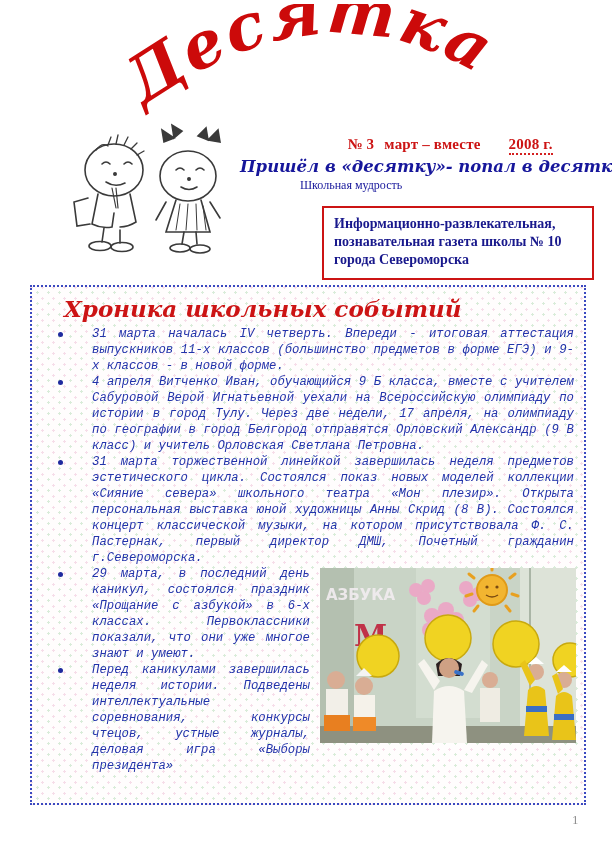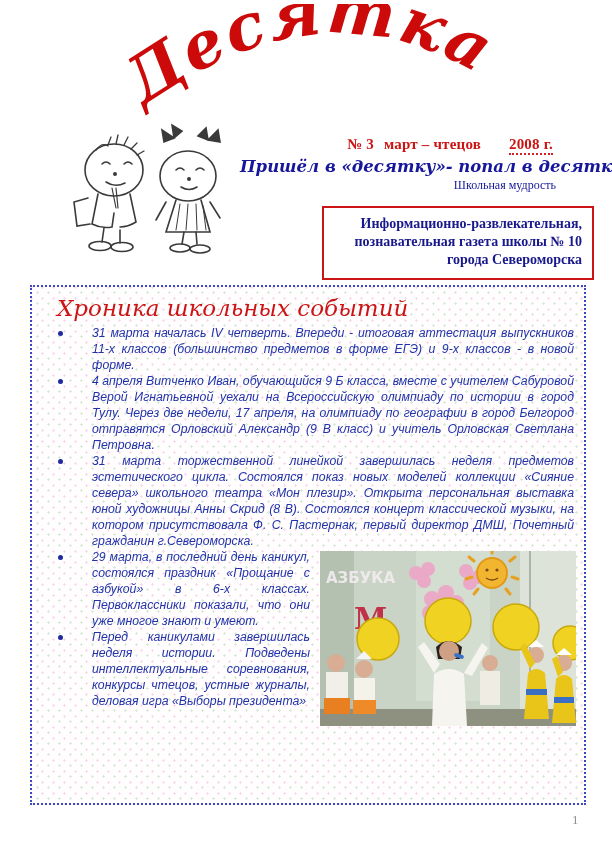--- a/index.html
+++ b/index.html
@@ -49,31 +49,31 @@
     font-size: 16.5px;
     color: #16169b;
     white-space: nowrap;
     margin-left: -60px;
     width: 360px;
   }
   .motto-caption {
     margin-top: 2px;
     font-size: 12px;
     color: #16169b;
-    text-align: right;
+    text-align: left;
     padding-right: 44px;
   }
   
   .info-box {
     position: absolute;
     top: 206px; left: 322px;
     width: 272px;
     border: 2px solid #cc1414;
     padding: 7px 10px 8px 10px;
-    text-align: right;
+    text-align: left;
     font-family: "Liberation Serif", serif;
     font-weight: bold;
     font-size: 14px;
     line-height: 1.3;
     color: #18188c;
   }
   
   .chronicle-box {
     position: absolute;
     top: 285px; left: 30px;
@@ -84,31 +84,31 @@
       radial-gradient(#d9ecd9 1px, transparent 1.2px),
       radial-gradient(#f6dde9 1px, transparent 1.2px);
     background-size: 11px 11px, 11px 11px;
     background-position: 0 0, 5px 6px;
     padding: 6px 8px 6px 10px;
     overflow: hidden;
   }
   .chronicle-heading {
     font-family: "DejaVu Serif", serif;
     font-style: italic;
-    font-weight: normal;
+    font-weight: bold;
     font-size: 23px;
     color: #cc1414;
-    margin: 2px 0 4px 15px;
+    margin: 2px 0 4px 22px;
   }
   .bullet {
     position: relative;
     padding-left: 50px;
     padding-right: 2px;
     text-align: justify;
-    font-family: Liberation Sans, sans-serif;
+    font-family: Liberation Mono, monospace;
     font-style: italic;
     font-size: 12.3px;
     line-height: 16px;
     color: #2233aa;
   }
   .bullet::before {
     content: "";
     position: absolute;
     left: 16px; top: 6px;
     width: 5px; height: 5px;
@@ -169,21 +169,21 @@
       <path d="M 144 86 l -4 26 M 152 86 l -2 26 M 160 86 l 1 26 M 167 88 l 3 24" stroke-width="1"></path>
       <path d="M 130 84 l -10 18 M 174 84 l 10 16"></path>
       <path d="M 148 114 l -2 12 M 160 114 l 1 12"></path>
       <ellipse cx="144" cy="130" rx="10" ry="4"></ellipse>
       <ellipse cx="164" cy="131" rx="10" ry="4"></ellipse>
     </g>
   </svg>
 
   <div class="issue-block">
     <div class="issue-line">
-      <span>№ 3</span><span class="gap"></span><span>март – чтецов</span>
+      <span>№ 3</span><span class="gap"></span><span>март – вместе</span>
       <span class="issue-year">2008 г.</span>
     </div>
     <div class="motto">Пришёл в «десятку»- попал в десятку</div>
     <div class="motto-caption">Школьная мудрость</div>
   </div>
 
   <div class="info-box">Информационно-развлекательная, познавательная газета школы № 10 города Североморска</div>
 
   <div class="chronicle-box">
     <div class="chronicle-heading">Хроника школьных событий</div>

